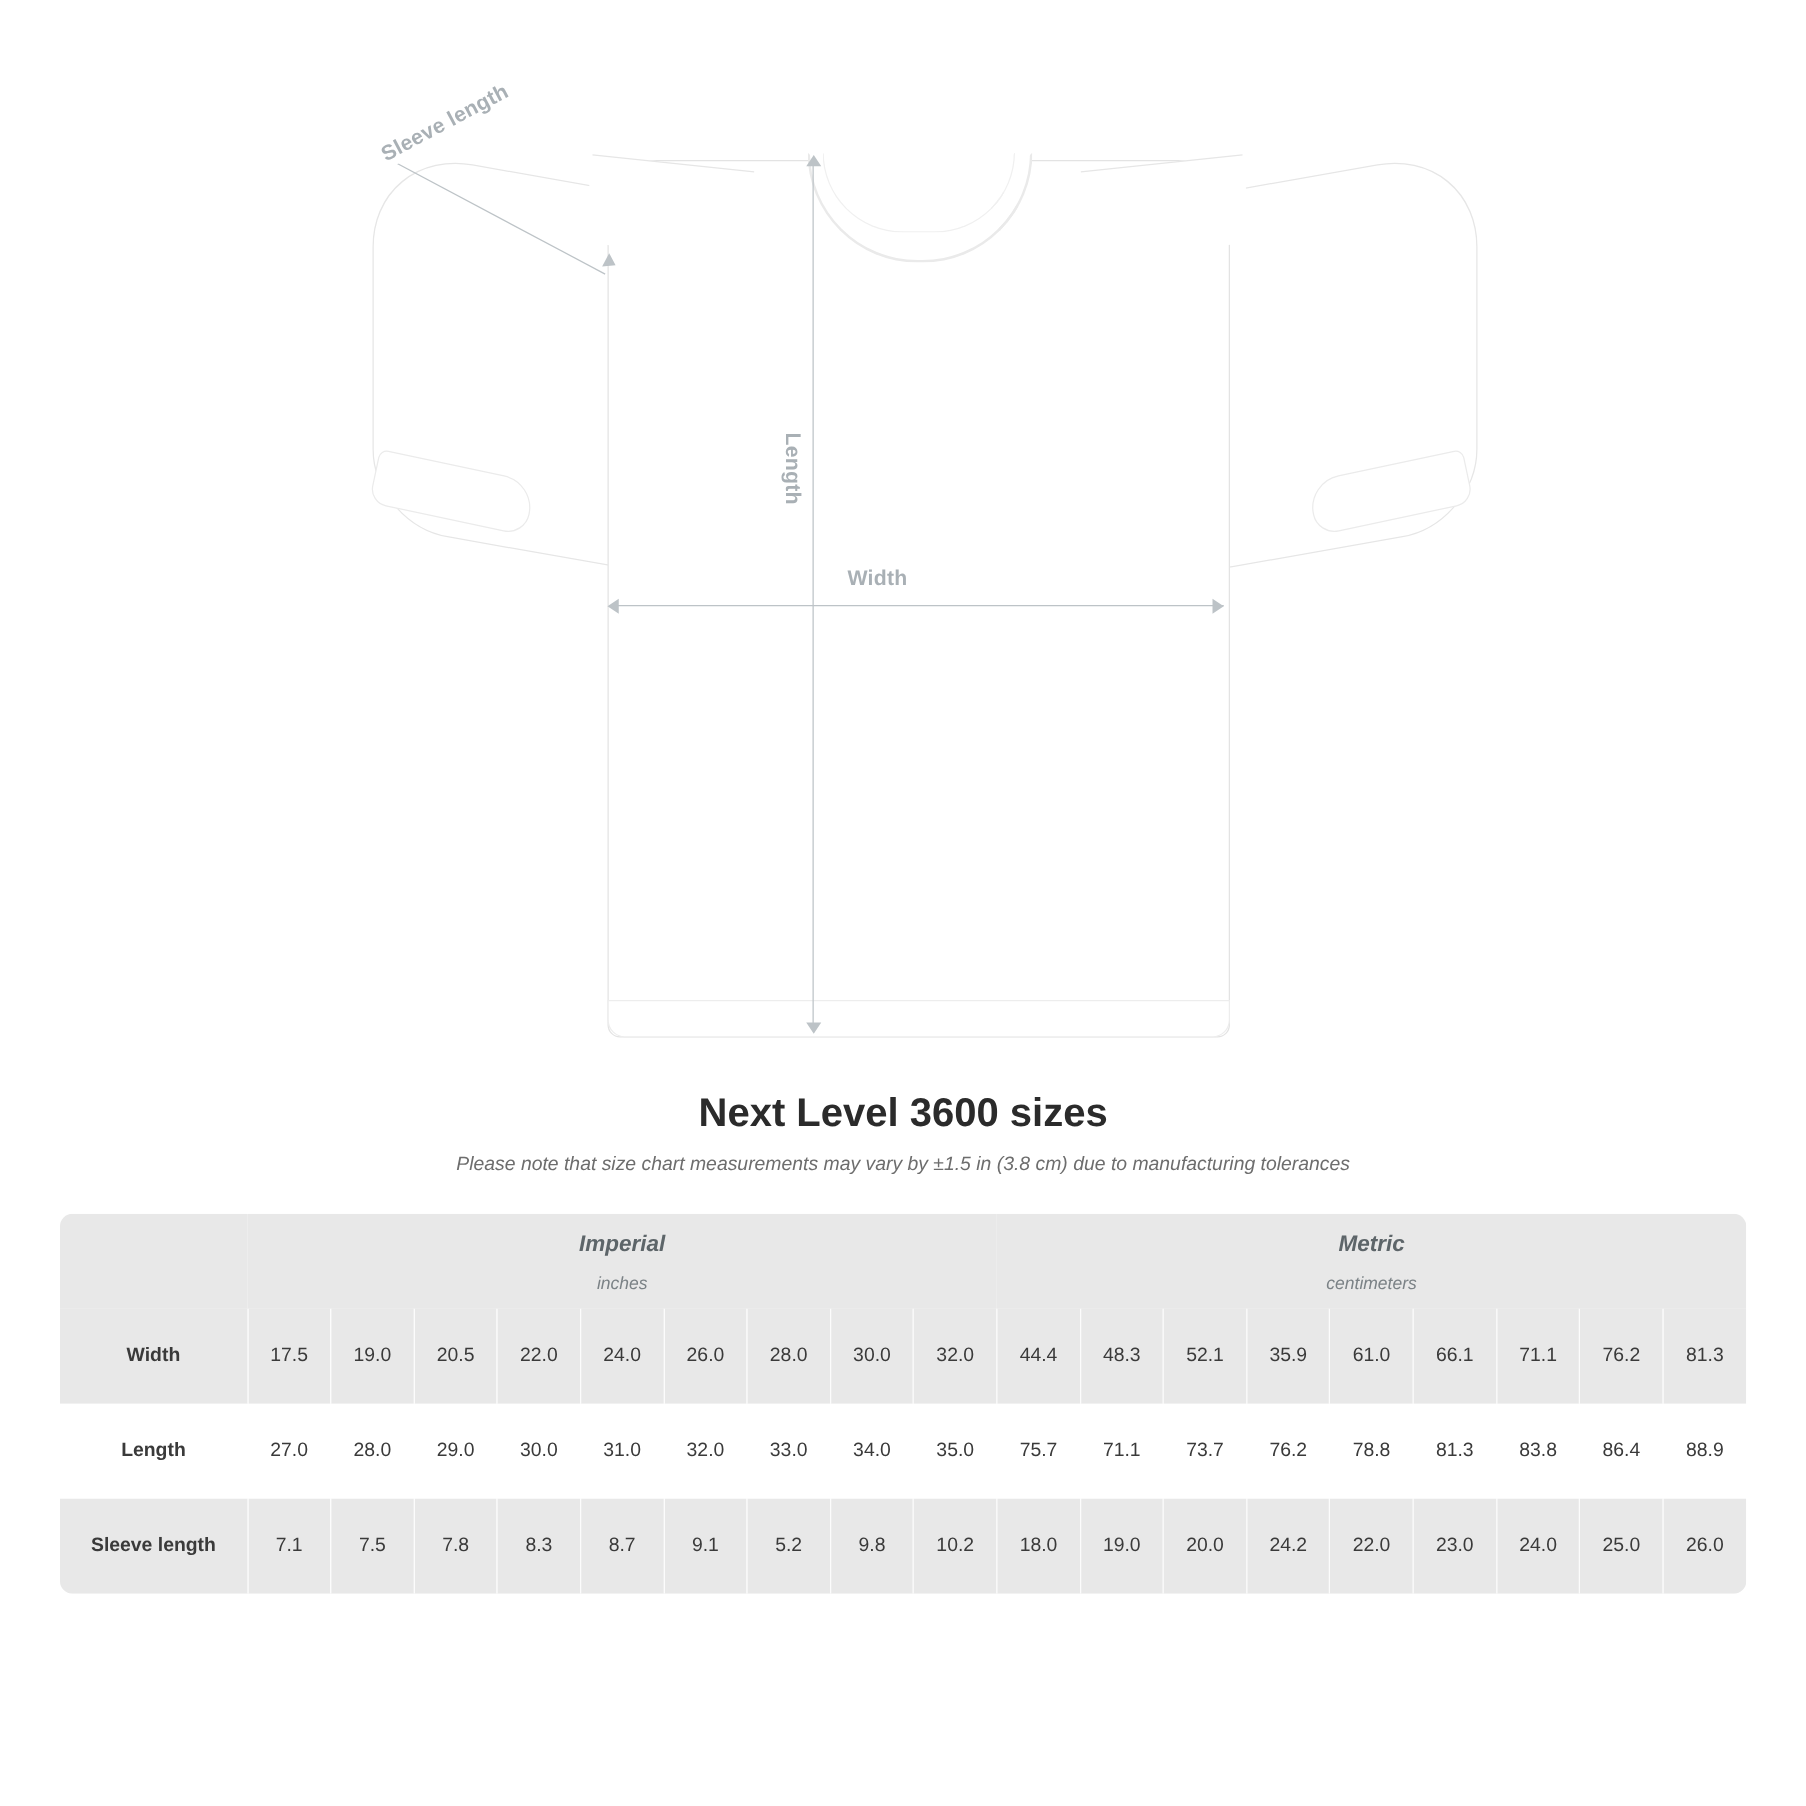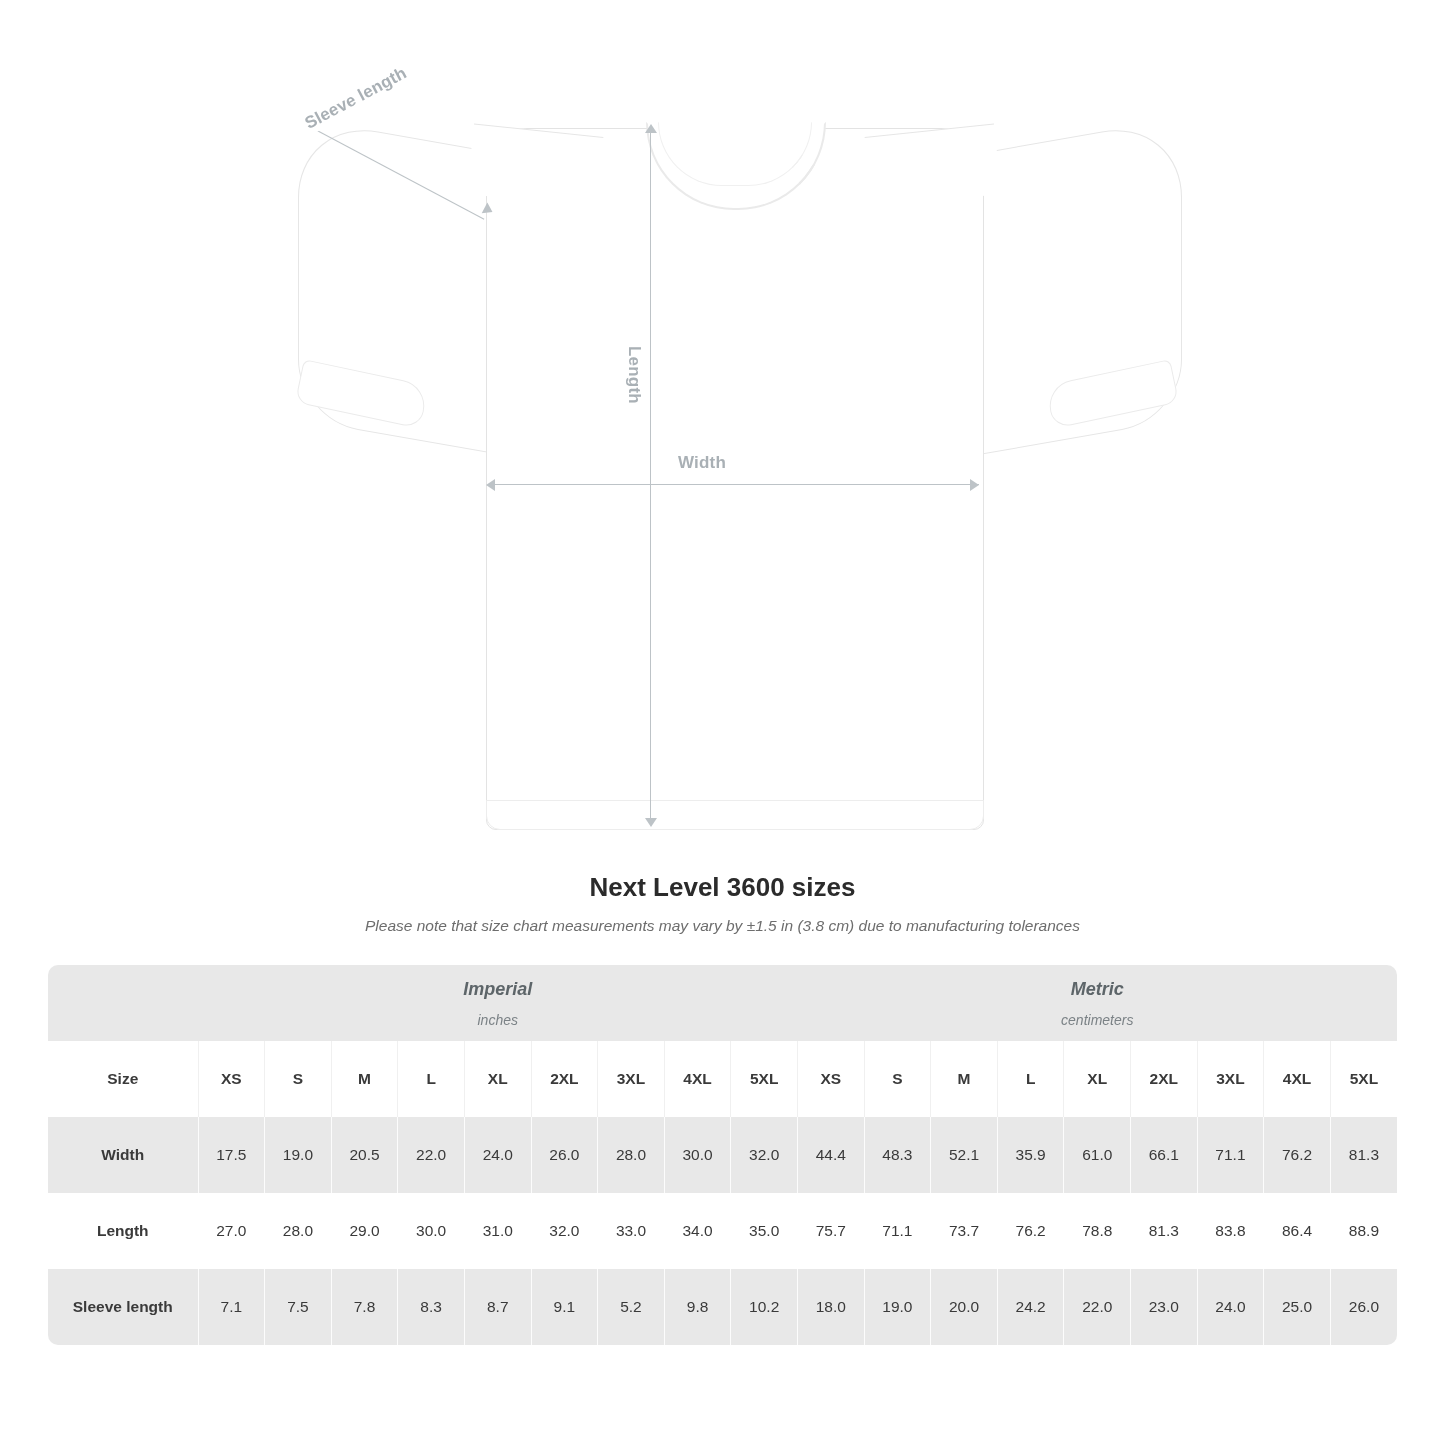--- a/index.html
+++ b/index.html
@@ -212,21 +212,21 @@
   }
   .sleeve-arrow-head-b {
     left: 299px;
     top: 118px;
     transform: rotate(28deg);
   }
 
   
   .title {
     text-align: center;
-    font-size: 26px;
+    font-size: 32px;
     font-weight: bold;
     color: #2b2b2b;
     margin: 12px 0 0 0;
   }
   .subtitle {
     text-align: center;
     font-size: 15.5px;
     font-style: italic;
     color: #6d6d6d;
     margin: 14px 0 0 0;
@@ -337,41 +337,20 @@
       <tr class="group-row">
         <th class="col-label"></th>
         <th colspan="9">
           <div class="group-title">Imperial</div>
           <div class="group-unit">inches</div>
         </th>
         <th colspan="9">
           <div class="group-title">Metric</div>
           <div class="group-unit">centimeters</div>
         </th>
-      </tr>
-      <tr class="head-row">
-        <th class="rowlabel col-label">Size</th>
-        <th>XS</th>
-        <th>S</th>
-        <th>M</th>
-        <th>L</th>
-        <th>XL</th>
-        <th>2XL</th>
-        <th>3XL</th>
-        <th>4XL</th>
-        <th>5XL</th>
-        <th>XS</th>
-        <th>S</th>
-        <th>M</th>
-        <th>L</th>
-        <th>XL</th>
-        <th>2XL</th>
-        <th>3XL</th>
-        <th>4XL</th>
-        <th>5XL</th>
       </tr>
     </thead>
     <tbody>
       <tr class="row-shade">
         <td class="rowlabel col-label">Width</td>
         <td>17.5</td>
         <td>19.0</td>
         <td>20.5</td>
         <td>22.0</td>
         <td>24.0</td>

